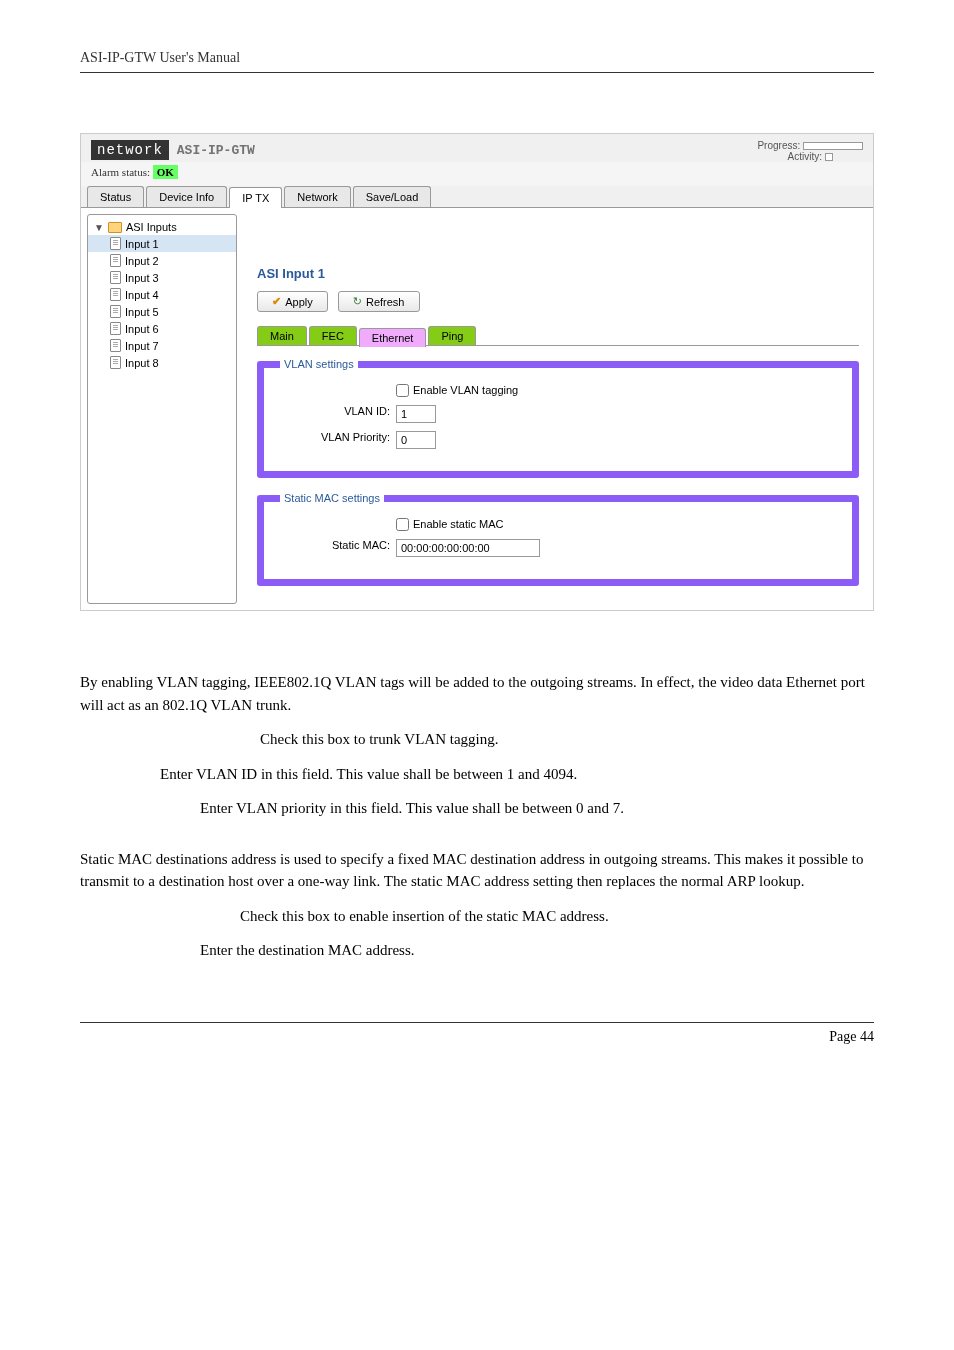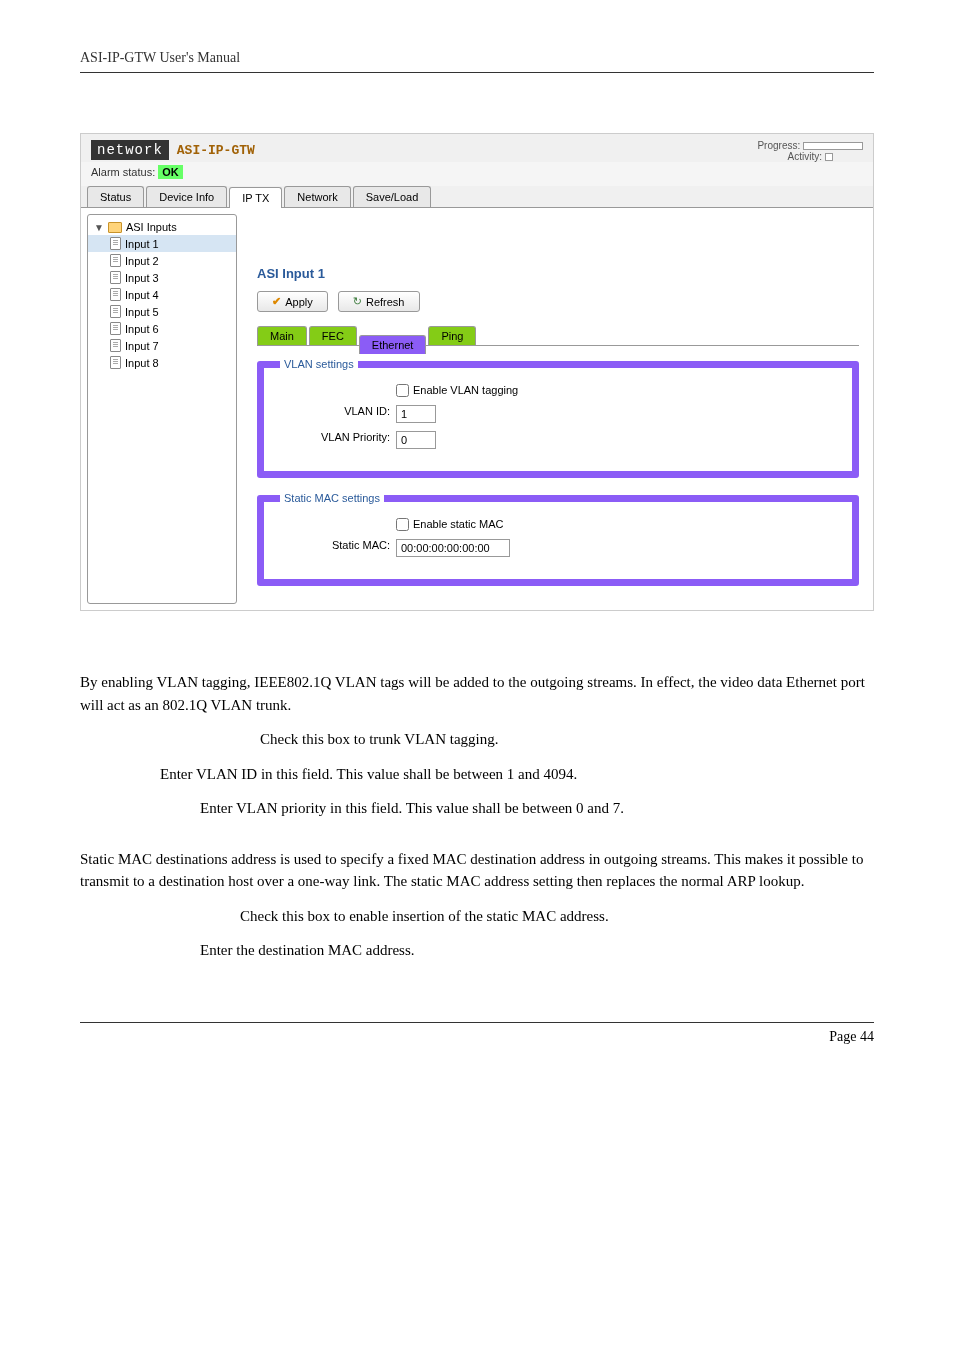--- a/index.html
+++ b/index.html
@@ -35,21 +35,21 @@
     .brand { display: flex; align-items: center; gap: 8px; }
     .logo-badge {
       background: #333;
       color: #fff;
       padding: 2px 6px;
       font-family: 'Courier New', monospace;
       font-size: 14px;
       letter-spacing: 1px;
     }
     .model-label {
-      color: #a16207;
+      color: #737373;
       font-family: 'Courier New', monospace;
       font-size: 13px;
       font-weight: bold;
     }
     .status-area { text-align: center; font-size: 10px; color: #555; }
     .progress-bar {
       display: inline-block;
       width: 60px;
       height: 8px;
       border: 1px solid #999;
@@ -61,20 +61,21 @@
       width: 8px;
       height: 8px;
       border: 1px solid #999;
       background: #fff;
       vertical-align: middle;
     }
     .alarm-row {
       padding: 4px 10px 8px 10px;
       font-size: 11px;
       color: #333;
+      font-family: Liberation Serif, serif;
     }
     .alarm-ok {
       background: #6f6;
       color: #000;
       padding: 1px 4px;
       font-weight: bold;
     }
     .tabs {
       display: flex;
       padding: 0 6px;
@@ -181,23 +182,23 @@
       padding: 3px 12px;
       border: 1px solid #999;
       border-bottom: none;
       background: #84cc16;
       margin-right: 2px;
       border-radius: 3px 3px 0 0;
       cursor: pointer;
       font-size: 11px;
     }
     .sub-tab.active {
-      background: #8b5cf6;
+      background: #f0abfc;
       position: relative;
-      top: 9px;
+      top: 2px;
     }
     fieldset {
       border: 7px solid #8b5cf6;
       border-radius: 3px;
       padding: 14px 16px;
       margin-bottom: 14px;
     }
     legend {
       color: #2a5a9a;
       font-size: 11px;
@@ -210,21 +211,21 @@
     .field-row label {
       width: 110px;
       text-align: right;
       margin-right: 6px;
       font-size: 11px;
     }
     .field-row input[type="text"] {
       border: 1px solid #999;
       padding: 2px 4px;
       font-size: 11px;
-      width: 114px;
+      width: 144px;
     }
     .field-row input[type="checkbox"] {
       margin: 0;
     }
     .body-text {
       font-family: 'Bookman Old Style', Georgia, serif;
       font-size: 15px;
       line-height: 1.5;
       margin: 12px 0;
     }

